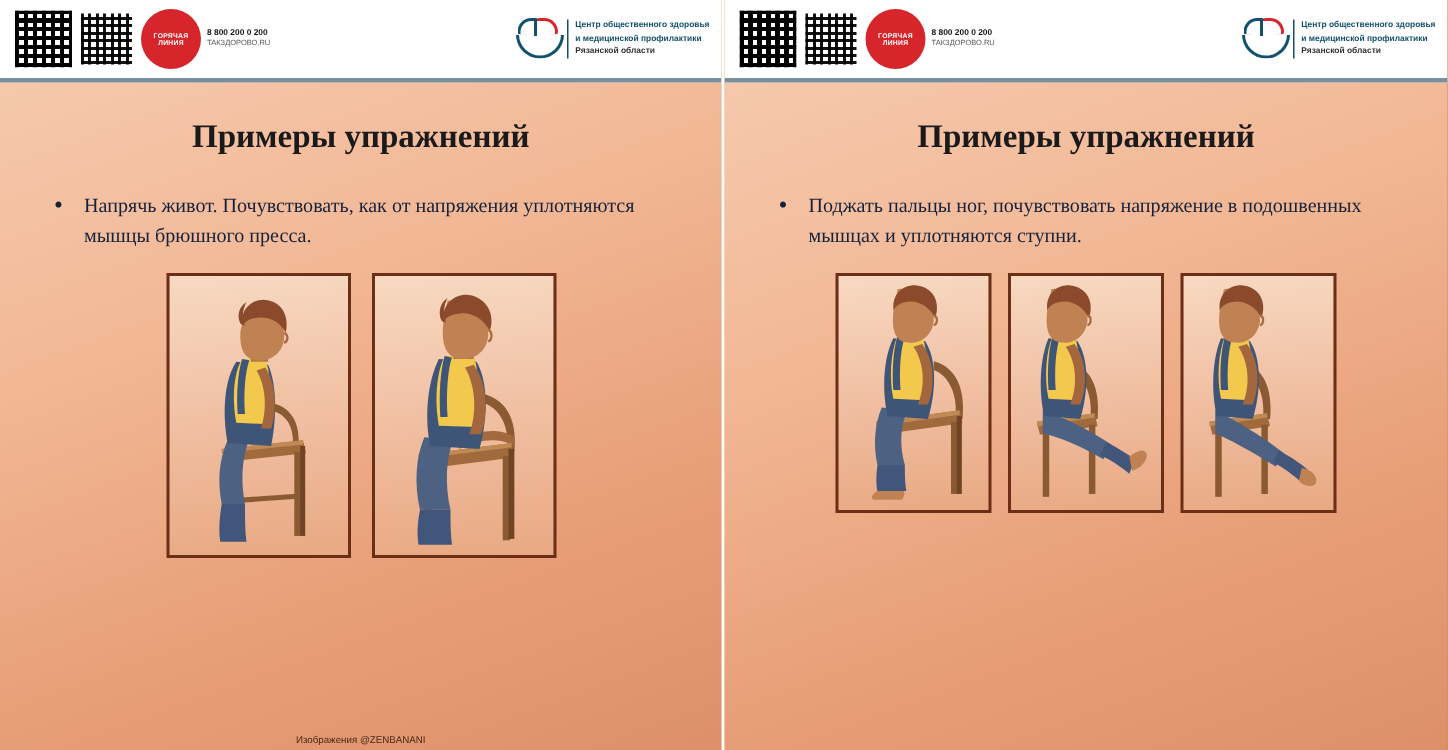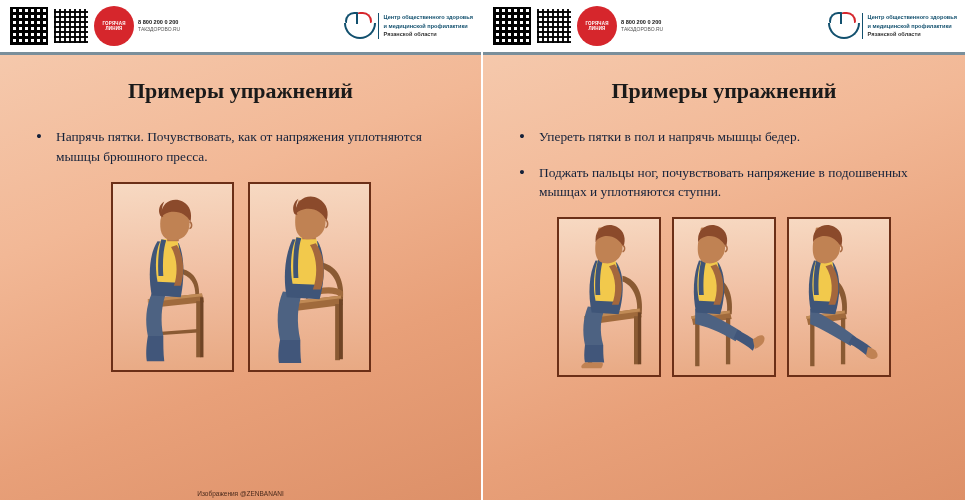--- a/index.html
+++ b/index.html
@@ -180,21 +180,21 @@
         </div>
       </div>
     </div>
 
     <div class="body">
       <h1>
         <span>Примеры упражнений</span>
       </h1>
 
       <ul>
-        <li>Напрячь пятки. Почувствовать, как от напряжения уплотняются мышцы брюшного пресса.</li>
+        <li>Напрячь живот. Почувствовать, как от напряжения уплотняются мышцы брюшного пресса.</li>
       </ul>
 
       <div class="figs">
 
         <div class="fig">
           <svg viewBox="0 0 123 190" preserveAspectRatio="xMidYMid meet">
 
             <path d="M68 86 C84 88 90 100 89 116 L85 116 C86 102 80 93 68 91 Z" fill="#8a5a33"></path>
 
             <path d="M36 118 L92 112 L94 121 L38 127 Z" fill="#a06a3c"></path>
@@ -290,21 +290,20 @@
         </div>
       </div>
     </div>
 
     <div class="body">
       <h1>
         <span>Примеры упражнений</span>
       </h1>
 
       <ul>
-        <li>Упереть пятки в пол и напрячь мышцы бедер.</li>
         <li>Поджать пальцы ног, почувствовать напряжение в подошвенных мышцах и уплотняются ступни.</li>
       </ul>
 
       <div class="figs nog">
 
         <div class="fig">
           <svg viewBox="0 0 104 160" preserveAspectRatio="xMidYMid meet">
             <path d="M66 58 C82 62 88 78 86 98 L81 98 C83 82 77 68 66 64 Z" fill="#8a5a33"></path>
             <path d="M26 100 L84 92 L86 101 L28 109 Z" fill="#a06a3c"></path>
             <path d="M26 100 L84 92 L84 95 L26 103 Z" fill="#c08a55"></path>

